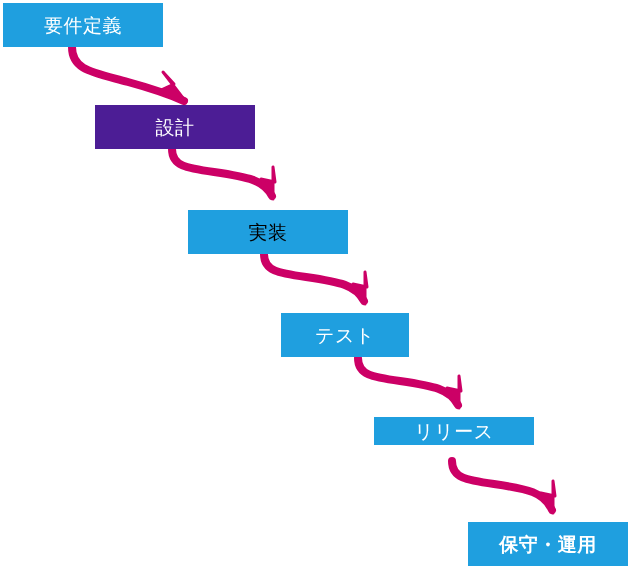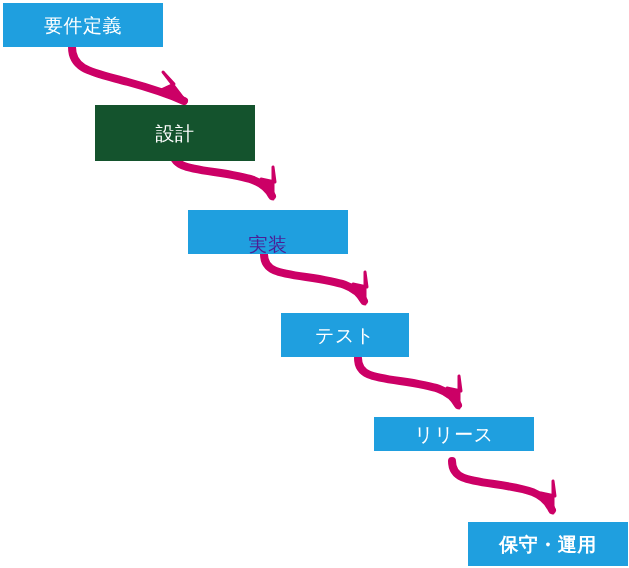--- a/index.html
+++ b/index.html
@@ -71,33 +71,33 @@
           <path d="M 452,461 C 452,478 466,480 494,484 C 528,489 544,492 552,510" fill="none" stroke="#cc0066" stroke-width="8" stroke-linecap="round" stroke-linejoin="round"></path>
           <path d="M 553,513 L 541,493 L 555,496 L 553,481 Z" fill="#cc0066" stroke="#cc0066" stroke-width="3" stroke-linejoin="round"></path>
         </g>
       </g>
   </svg>
 
   <div class="phase-box" style="left: 3px; top: 3px; width: 160px; height: 44px; background: rgb(31, 159, 223); color: rgb(255, 255, 255);">
     <span class="phase-label">要件定義</span>
   </div>
 
-  <div class="phase-box" style="left: 95px; top: 105px; width: 160px; height: 56px; background: #14532d; color: rgb(255, 255, 255);">
+  <div class="phase-box" style="left: 95px; top: 105px; width: 160px; height: 44px; background: #4c1d95; color: rgb(255, 255, 255);">
     <span class="phase-label">設計</span>
   </div>
 
-  <div class="phase-box" style="left: 188px; top: 210px; width: 160px; height: 44px; background: rgb(31, 159, 223); color: #4c1d95; align-items: flex-end;">
+  <div class="phase-box" style="left: 188px; top: 210px; width: 160px; height: 44px; background: rgb(31, 159, 223); color: #000000;">
     <span class="phase-label">実装</span>
   </div>
 
   <div class="phase-box" style="left: 281px; top: 313px; width: 128px; height: 44px; background: rgb(31, 159, 223); color: rgb(255, 255, 255);">
     <span class="phase-label">テスト</span>
   </div>
 
-  <div class="phase-box" style="left: 374px; top: 417px; width: 160px; height: 34px; background: rgb(31, 159, 223); color: rgb(255, 255, 255);">
+  <div class="phase-box" style="left: 374px; top: 417px; width: 160px; height: 28px; background: rgb(31, 159, 223); color: rgb(255, 255, 255);">
     <span class="phase-label">リリース</span>
   </div>
 
   <div class="phase-box" style="left: 468px; top: 522px; width: 160px; height: 44px; background: rgb(31, 159, 223); color: rgb(255, 255, 255); font-weight: bold;">
     <span class="phase-label">保守・運用</span>
   </div>
 
 </div>
 
 </body></html>

